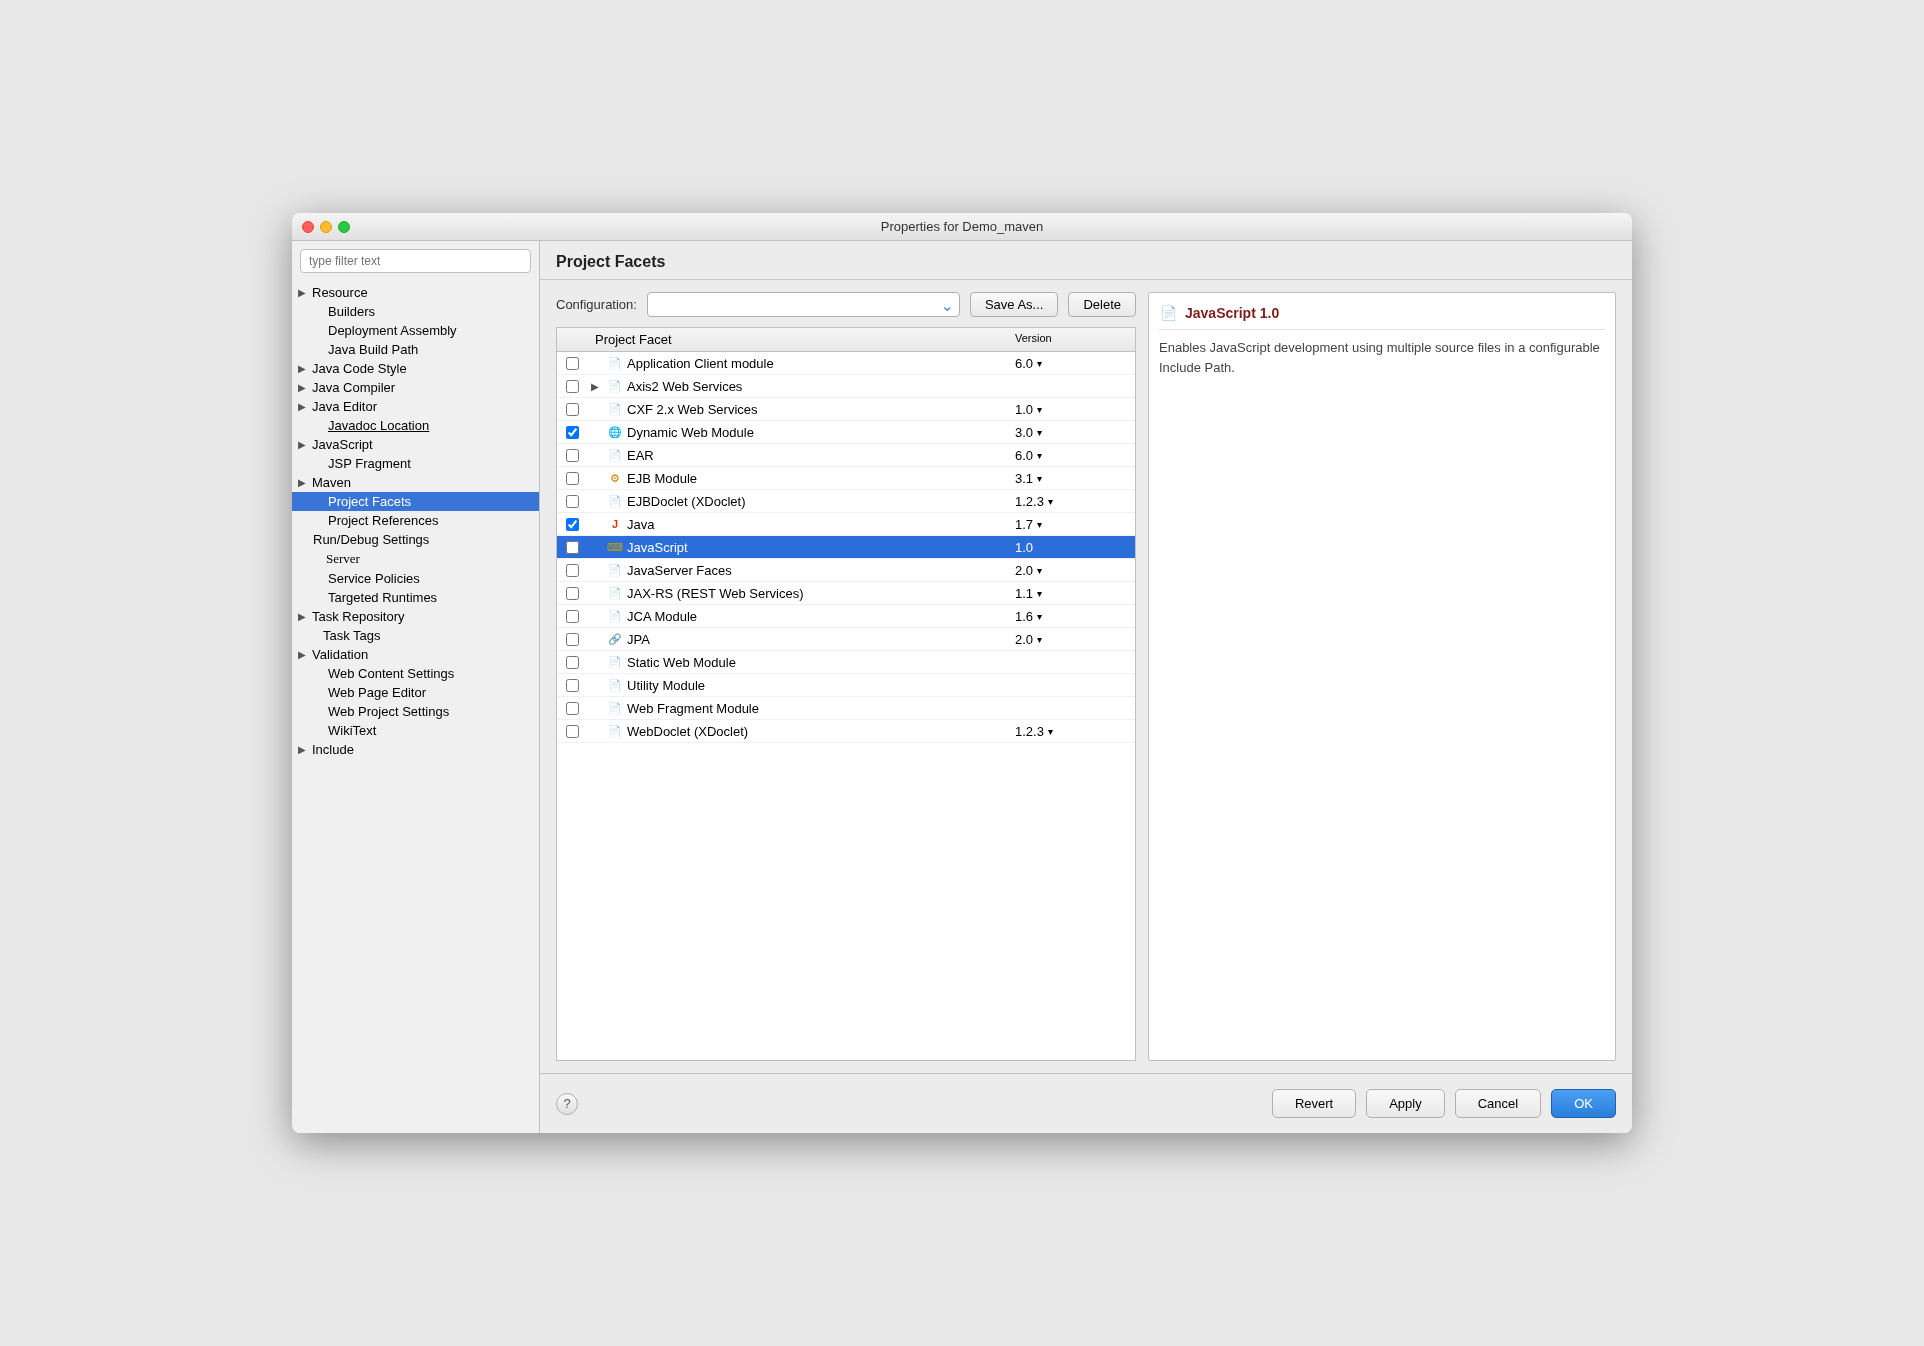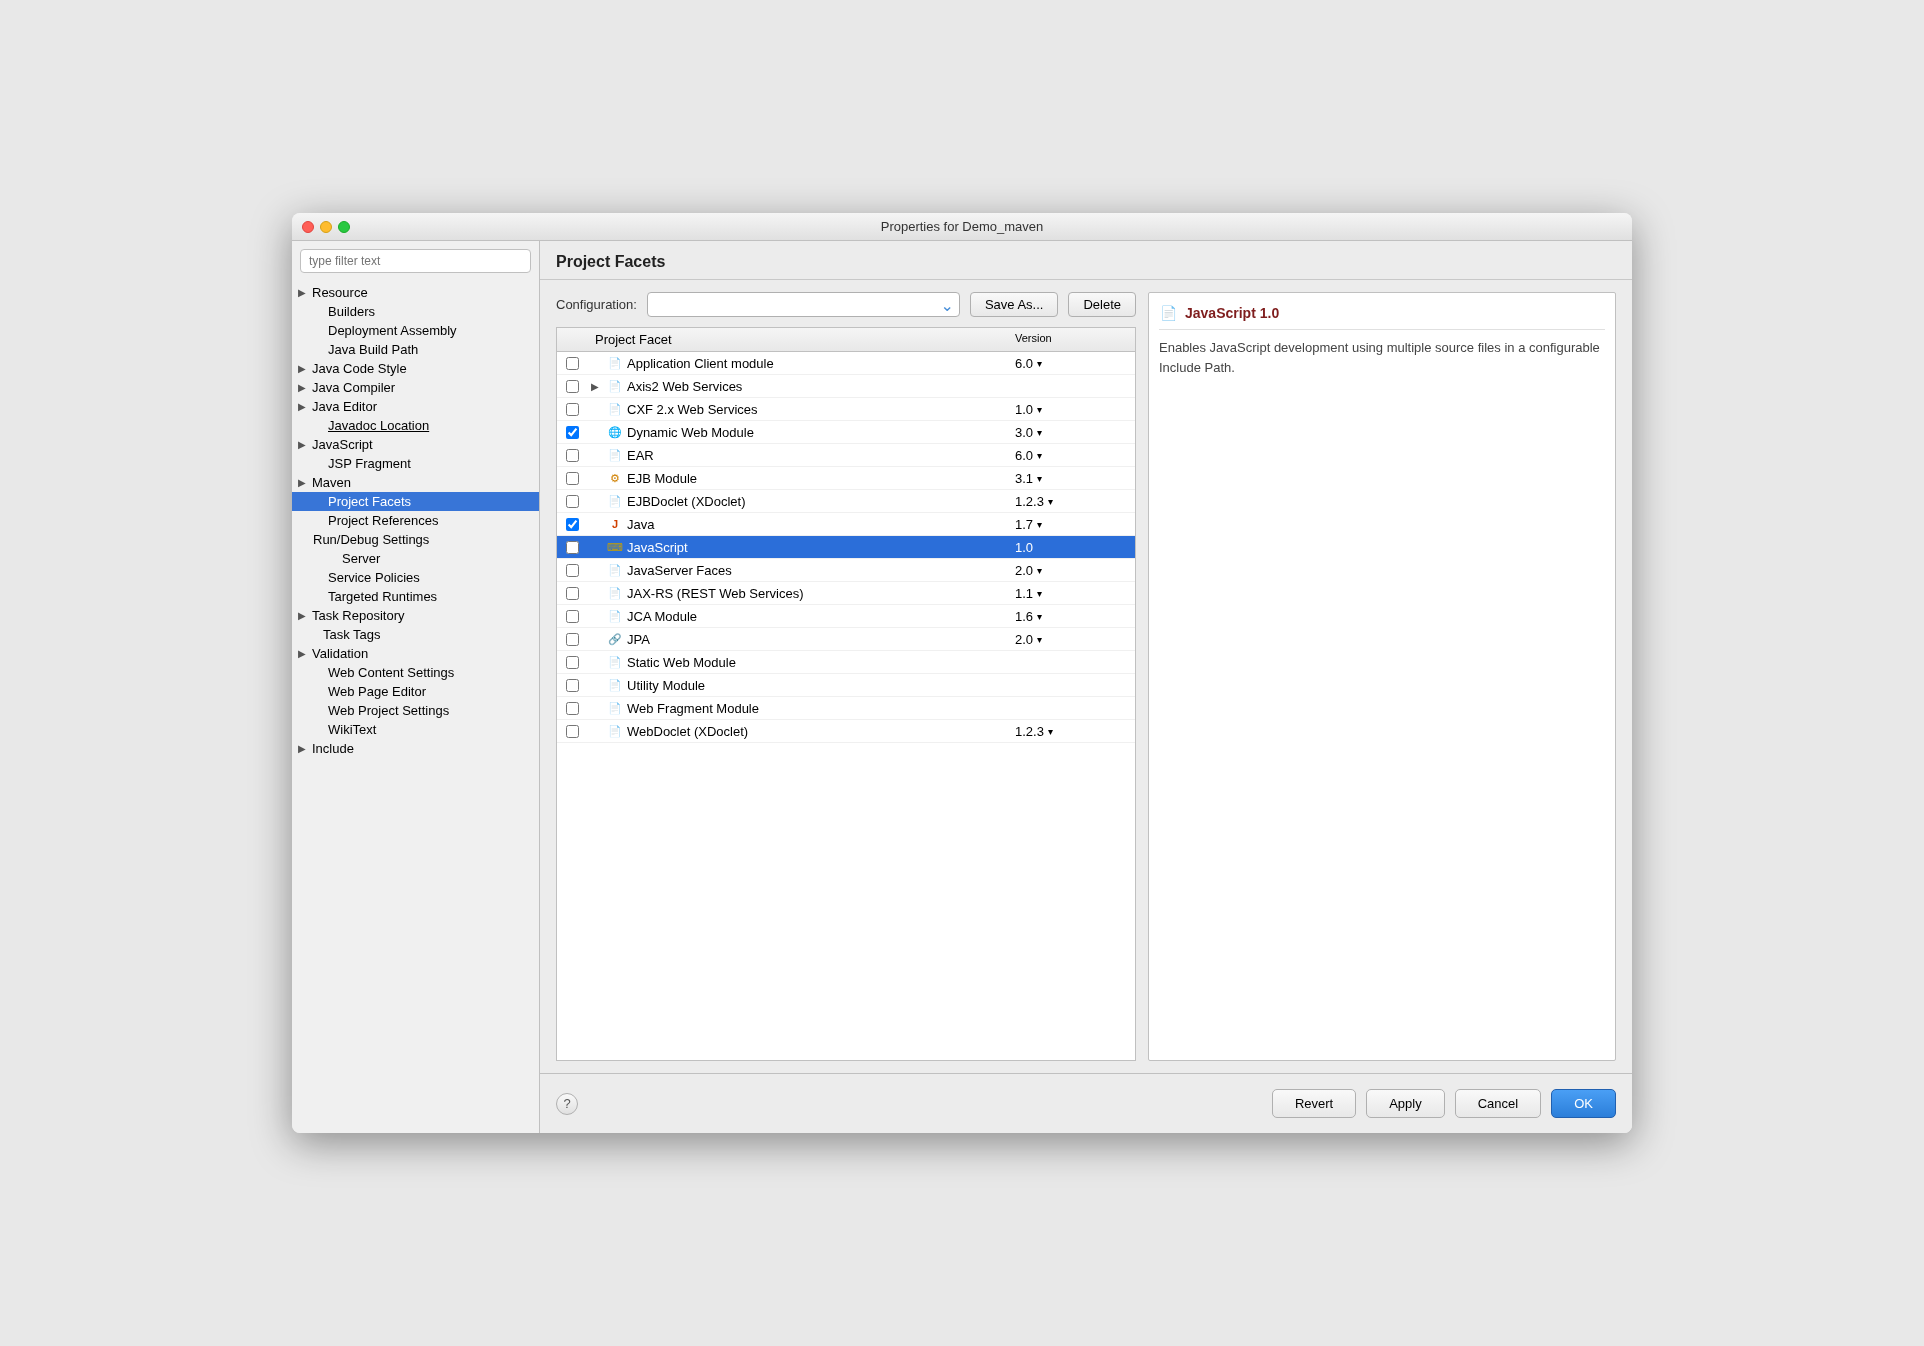--- a/index.html
+++ b/index.html
@@ -427,21 +427,21 @@
             <span class="tree-item-label">Project Facets</span>
           </div>
           <div class="tree-item" style="padding-left: 22px;">
             <span class="arrow"></span>
             <span class="tree-item-label">Project References</span>
           </div>
           <div class="tree-item" style="padding-left: 7px;">
             <span class="arrow"></span>
             <span class="tree-item-label">Run/Debug Settings</span>
           </div>
-          <div class="tree-item" style="padding-left: 36px;">
+          <div class="tree-item" style="padding-left: 20px; font-family: Liberation Serif, serif;">
             <span class="arrow"></span>
             <span class="tree-item-label">Server</span>
           </div>
           <div class="tree-item" style="padding-left: 22px;">
             <span class="arrow"></span>
             <span class="tree-item-label">Service Policies</span>
           </div>
           <div class="tree-item" style="padding-left: 22px;">
             <span class="arrow"></span>
             <span class="tree-item-label">Targeted Runtimes</span>

